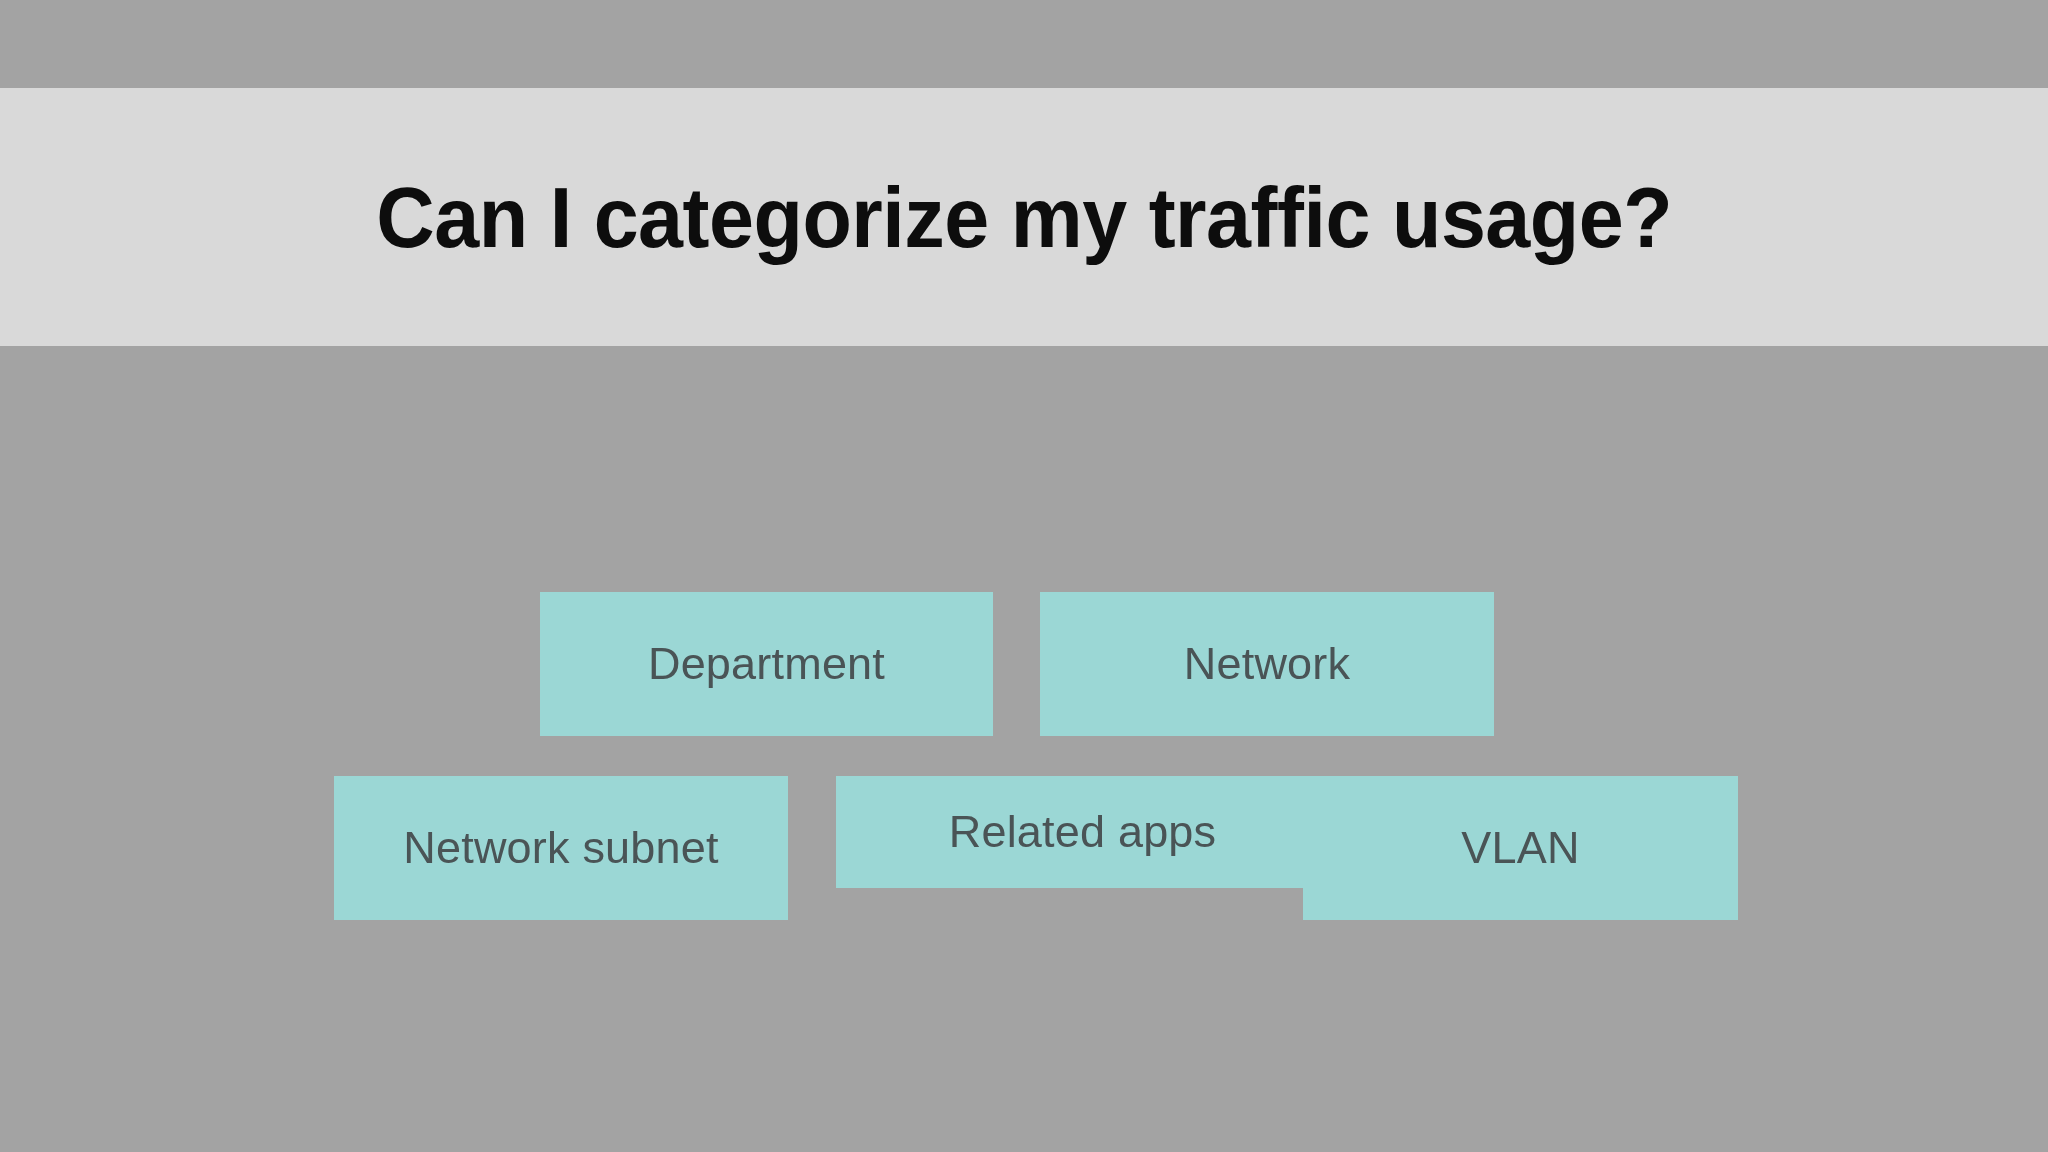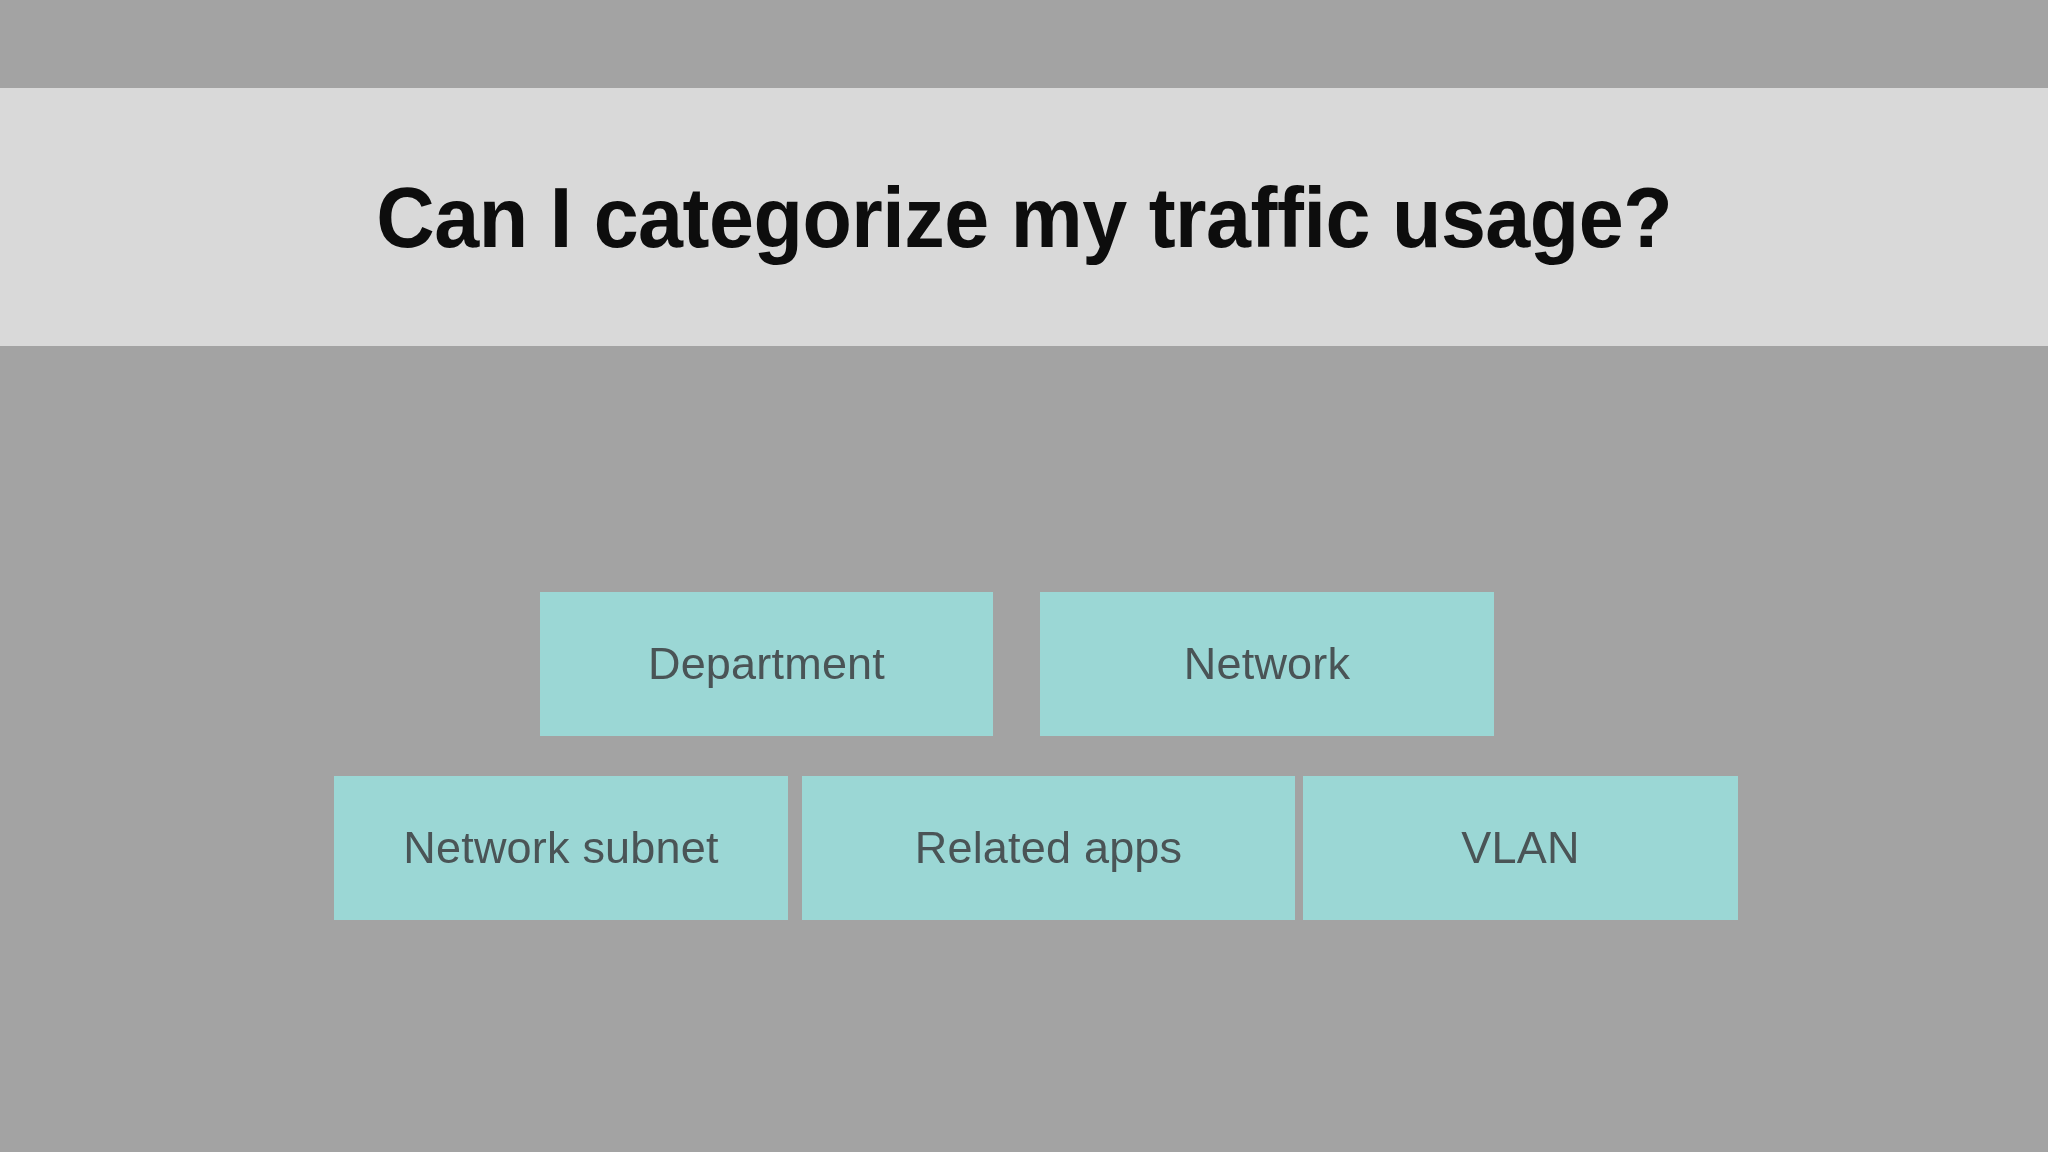--- a/index.html
+++ b/index.html
@@ -80,24 +80,24 @@
 
   
   #box-network-subnet {
     left: 306px;
     top: 776px;
     width: 454px;
     height: 144px;
     margin-left: 28px;
   }
   #box-related-apps {
-    left: 802px;
+    left: 836px;
     top: 776px;
     width: 493px;
-    height: 144px;
+    height: 112px;
   }
   #box-vlan {
     left: 1303px;
     top: 776px;
     width: 435px;
     height: 144px;
   }
 </style>
 </head>
 <body>

